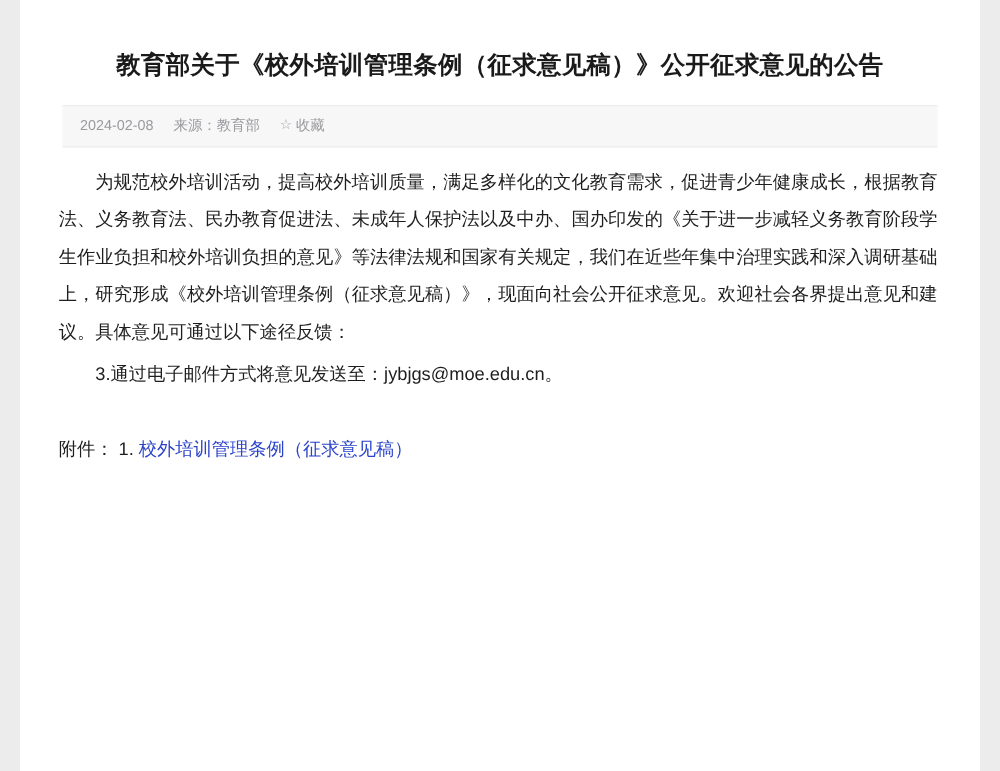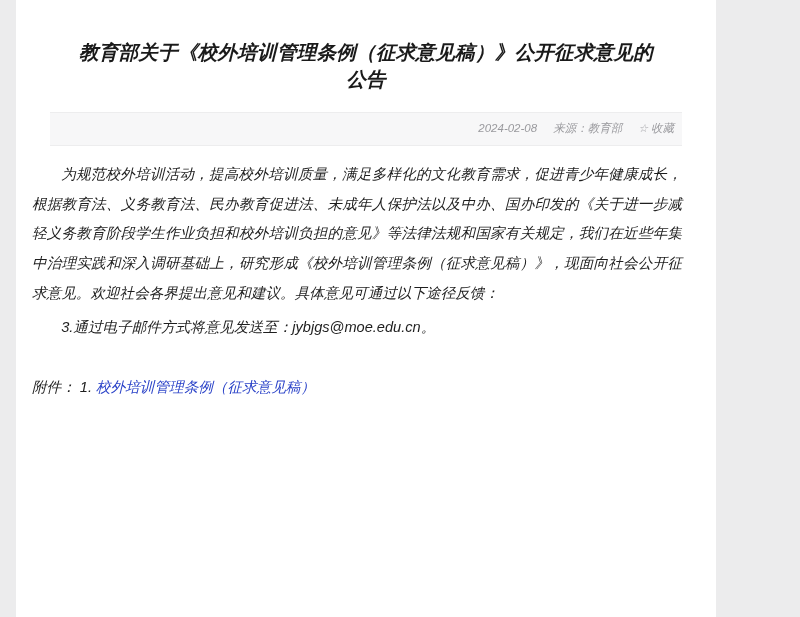--- a/index.html
+++ b/index.html
@@ -10,25 +10,24 @@
     width: 800px;
     height: 617px;
     background: #ececed;
     font-family: "Liberation Sans", sans-serif;
     overflow: hidden;
   }
   .page {
     position: absolute;
     left: 16px;
     top: 0;
-    width: 700px;
+    width: 768px;
     height: 617px;
     background: #ffffff;
     box-sizing: border-box;
-    font-style: italic;
   }
   .title {
     font-size: 19.5px;
     font-weight: bold;
     color: #1a1a1a;
     text-align: center;
     line-height: 1.4;
     padding: 26px 56px 0 56px;
     letter-spacing: 0.3px;
   }
@@ -36,39 +35,38 @@
     margin: 18px 34px 0 34px;
     padding: 8px 8px 9px 14px;
     background: #f7f7f8;
     border-top: 1px solid #ededee;
     border-bottom: 1px solid #ededee;
     font-size: 11.5px;
     color: #9a9a9e;
     display: flex;
     align-items: center;
     gap: 16px;
-    justify-content: flex-end;
   }
   .meta-bar .sep {
     display: inline-block;
   }
   .fav {
     display: inline-flex;
     align-items: center;
     gap: 3px;
     color: #9a9a9e;
     cursor: pointer;
   }
   .star {
     font-size: 11px;
     line-height: 1;
     color: #a8a8ac;
   }
   .body {
-    padding: 14px 34px 0 16px;
+    padding: 14px 34px 0 31px;
     font-size: 14.6px;
     color: #1e1e1e;
     line-height: 2.05;
   }
   .body p {
     margin: 0 0 4px 0;
     text-align: justify;
     text-justify: inter-ideograph;
   }
   .indent {

